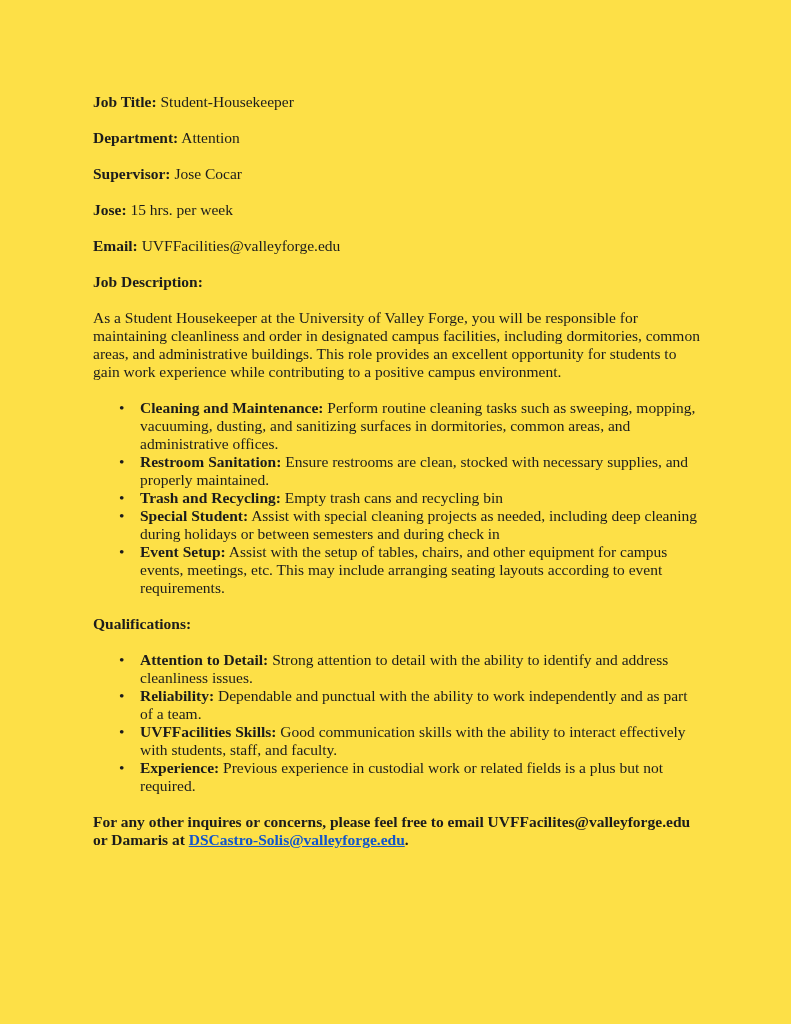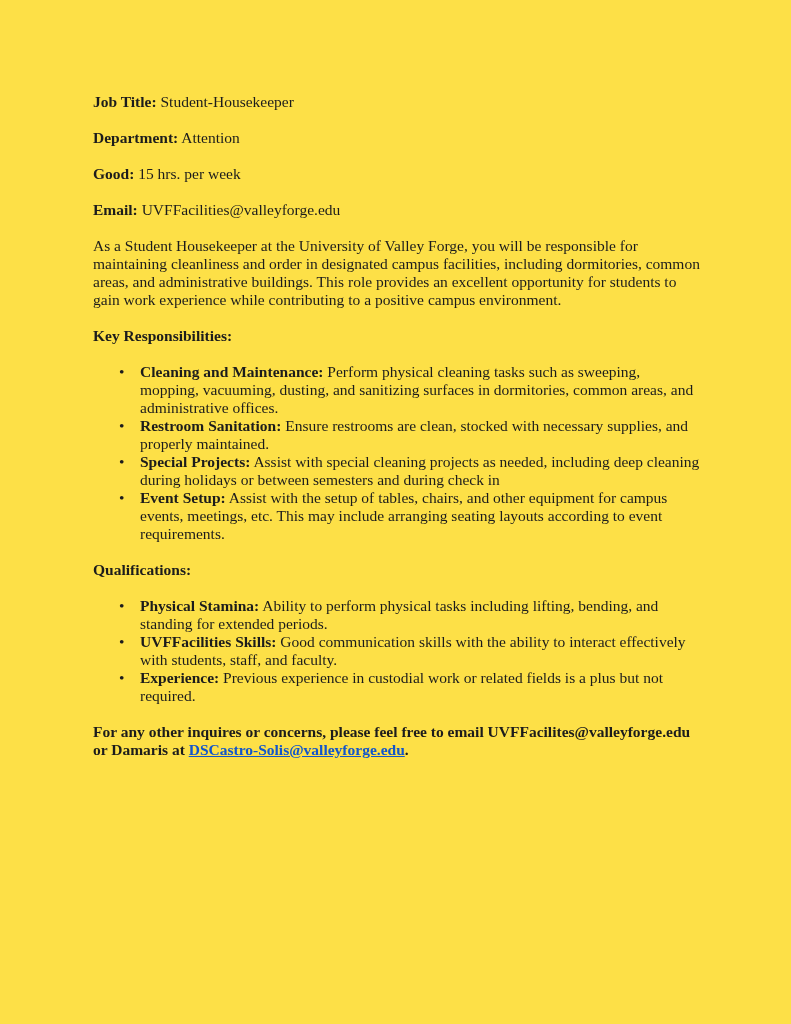--- a/index.html
+++ b/index.html
@@ -47,35 +47,38 @@
     font-weight: bold;
   }
 </style>
 </head>
 <body>
 
 <div class="page">
 
   <p class="para"><span class="meta-label">Job Title:</span> <span>Student-Housekeeper</span></p>
   <p class="para"><span class="meta-label">Department:</span> <span>Attention</span></p>
-  <p class="para"><span class="meta-label">Good:</span> <span>15 hrs. per week</span></p>
+  <p class="para"><span class="meta-label">Supervisor:</span> <span>Jose Cocar</span></p>
+  <p class="para"><span class="meta-label">Jose:</span> <span>15 hrs. per week</span></p>
   <p class="para"><span class="meta-label">Email:</span> <span>UVFFacilities@valleyforge.edu</span></p>
 
+  <p class="para heading">Job Description:</p>
   <p class="para">As a Student Housekeeper at the University of Valley Forge, you will be responsible for maintaining cleanliness and order in designated campus facilities, including dormitories, common areas, and administrative buildings. This role provides an excellent opportunity for students to gain work experience while contributing to a positive campus environment.</p>
 
-  <p class="para heading">Key Responsibilities:</p>
   <ul class="bullets">
-    <li><strong>Cleaning and Maintenance:</strong> <span>Perform physical cleaning tasks such as sweeping, mopping, vacuuming, dusting, and sanitizing surfaces in dormitories, common areas, and administrative offices.</span></li>
+    <li><strong>Cleaning and Maintenance:</strong> <span>Perform routine cleaning tasks such as sweeping, mopping, vacuuming, dusting, and sanitizing surfaces in dormitories, common areas, and administrative offices.</span></li>
     <li><strong>Restroom Sanitation:</strong> <span>Ensure restrooms are clean, stocked with necessary supplies, and properly maintained.</span></li>
-    <li><strong>Special Projects:</strong> <span>Assist with special cleaning projects as needed, including deep cleaning during holidays or between semesters and during check in</span></li>
+    <li><strong>Trash and Recycling:</strong> <span>Empty trash cans and recycling bin</span></li>
+    <li><strong>Special Student:</strong> <span>Assist with special cleaning projects as needed, including deep cleaning during holidays or between semesters and during check in</span></li>
     <li><strong>Event Setup:</strong> <span>Assist with the setup of tables, chairs, and other equipment for campus events, meetings, etc. This may include arranging seating layouts according to event requirements.</span></li>
   </ul>
 
   <p class="para heading">Qualifications:</p>
   <ul class="bullets">
-    <li><strong>Physical Stamina:</strong> <span>Ability to perform physical tasks including lifting, bending, and standing for extended periods.</span></li>
+    <li><strong>Attention to Detail:</strong> <span>Strong attention to detail with the ability to identify and address cleanliness issues.</span></li>
+    <li><strong>Reliability:</strong> <span>Dependable and punctual with the ability to work independently and as part of a team.</span></li>
     <li><strong>UVFFacilities Skills:</strong> <span>Good communication skills with the ability to interact effectively with students, staff, and faculty.</span></li>
     <li><strong>Experience:</strong> <span>Previous experience in custodial work or related fields is a plus but not required.</span></li>
   </ul>
 
   <p class="para footer-note"><span>For any other inquires or concerns, please feel free to email UVFFacilites@valleyforge.edu or Damaris at </span><a href="#">DSCastro-Solis@valleyforge.edu</a><span>.</span></p>
 
 </div>
 
 </body></html>

